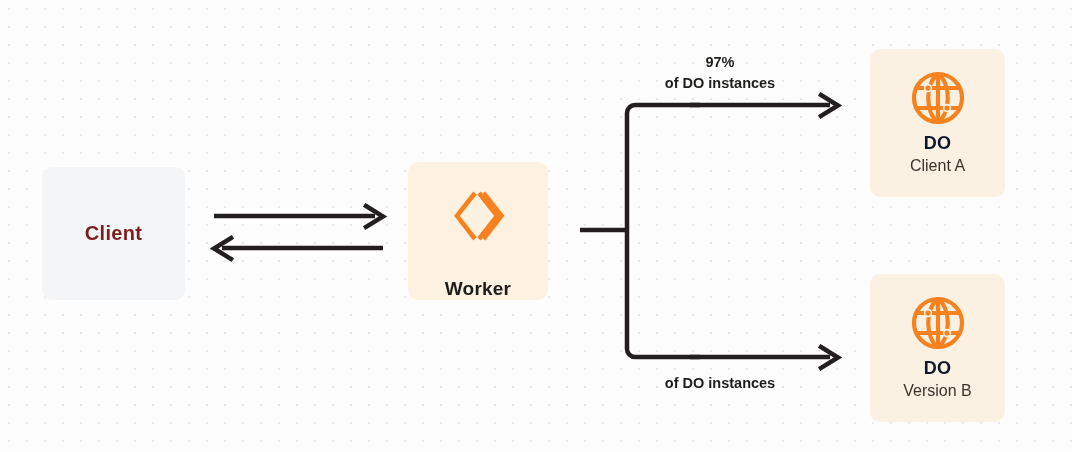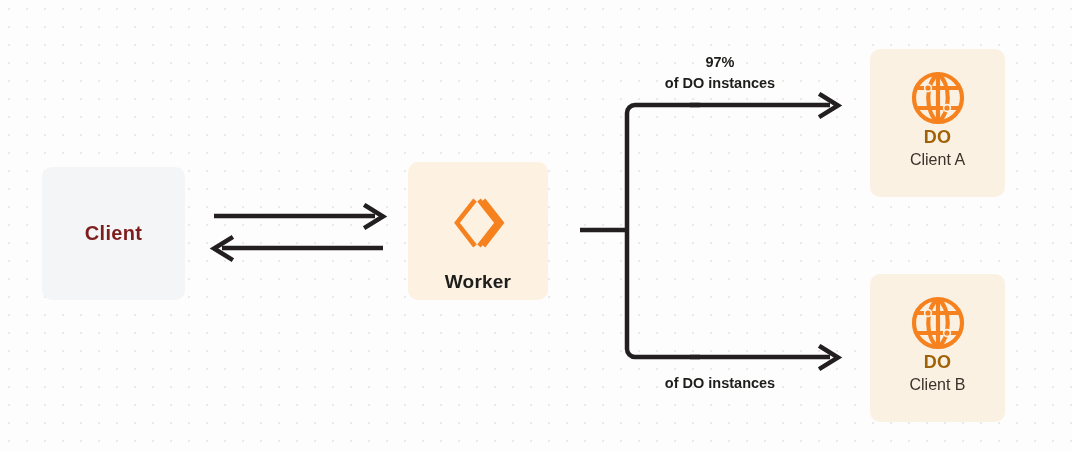--- a/index.html
+++ b/index.html
@@ -50,21 +50,21 @@
     height: 133px;
     background-color: #f4f5f7;
   }
 
   .node-worker {
     left: 408px;
     top: 162px;
     width: 140px;
     height: 138px;
     background-color: #fdf1e2;
-    justify-content: center;
+    justify-content: space-between;
     padding-top: 22px;
   }
 
   .node-do {
     left: 870px;
     width: 135px;
     height: 148px;
     background-color: #faf1e3;
     justify-content: flex-start;
     padding-top: 20px;
@@ -81,22 +81,22 @@
   }
 
   .node-title-client {
     font-size: 20px;
     letter-spacing: 0.3px;
   }
 
   .do-title {
     font-size: 18px;
     font-weight: bold;
-    color: #a16207;
-    margin-top: 0;
+    color: #0f172a;
+    margin-top: 6px;
     letter-spacing: 0.2px;
     text-align: center;
   }
 
   .do-subtitle {
     font-size: 16px;
     font-weight: normal;
     color: #3b332a;
     margin-top: 3px;
   }
@@ -213,21 +213,21 @@
         <line x1="7" y1="39" x2="51" y2="39" stroke="#f6821f" stroke-width="4.2"></line>
         <path d="M29 5 C 16 14 16 44 29 53" stroke="#f6821f" stroke-width="4.2" fill="none"></path>
         <path d="M29 5 C 42 14 42 44 29 53" stroke="#f6821f" stroke-width="4.2" fill="none"></path>
         <circle cx="19" cy="19" r="4.2" fill="#faf1e3"></circle>
         <circle cx="19" cy="19" r="2.6" fill="#f6821f"></circle>
         <circle cx="38" cy="39" r="4.2" fill="#faf1e3"></circle>
         <circle cx="38" cy="39" r="2.6" fill="#f6821f"></circle>
       </svg>
     </span>
     <div class="do-title">DO</div>
-    <div class="do-subtitle">Client B</div>
+    <div class="do-subtitle">Version B</div>
   </div>
 
   <div class="edge-label edge-label-top">
     <div>97%</div>
     <div>of DO instances</div>
   </div>
 
   <div class="edge-label edge-label-bottom">
     <div>of DO instances</div>
   </div>

